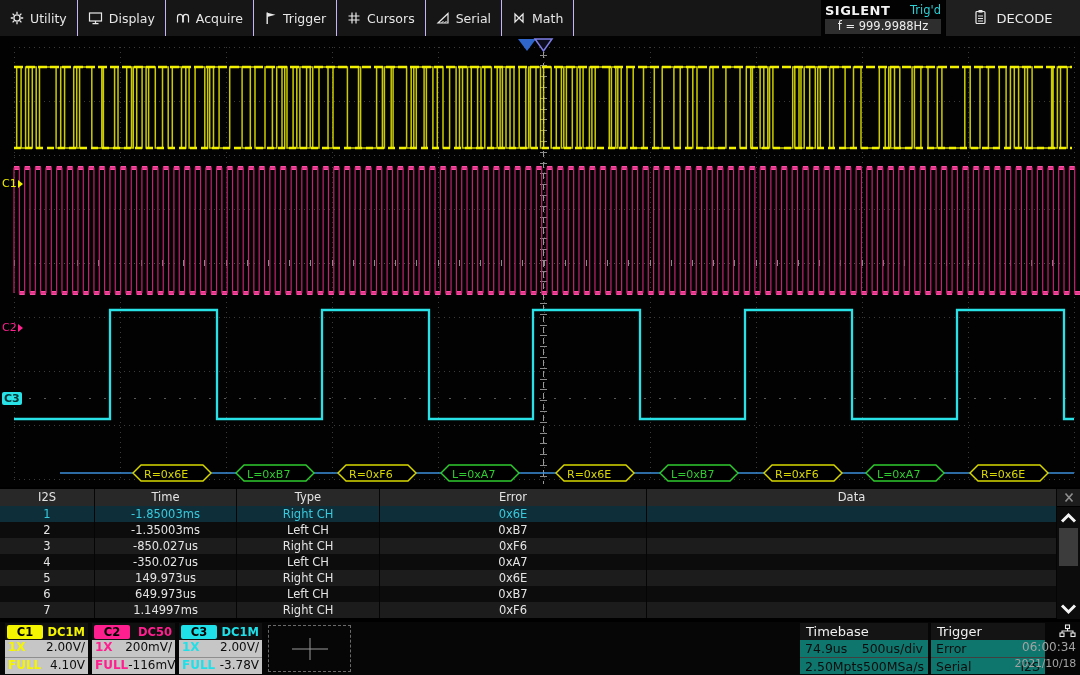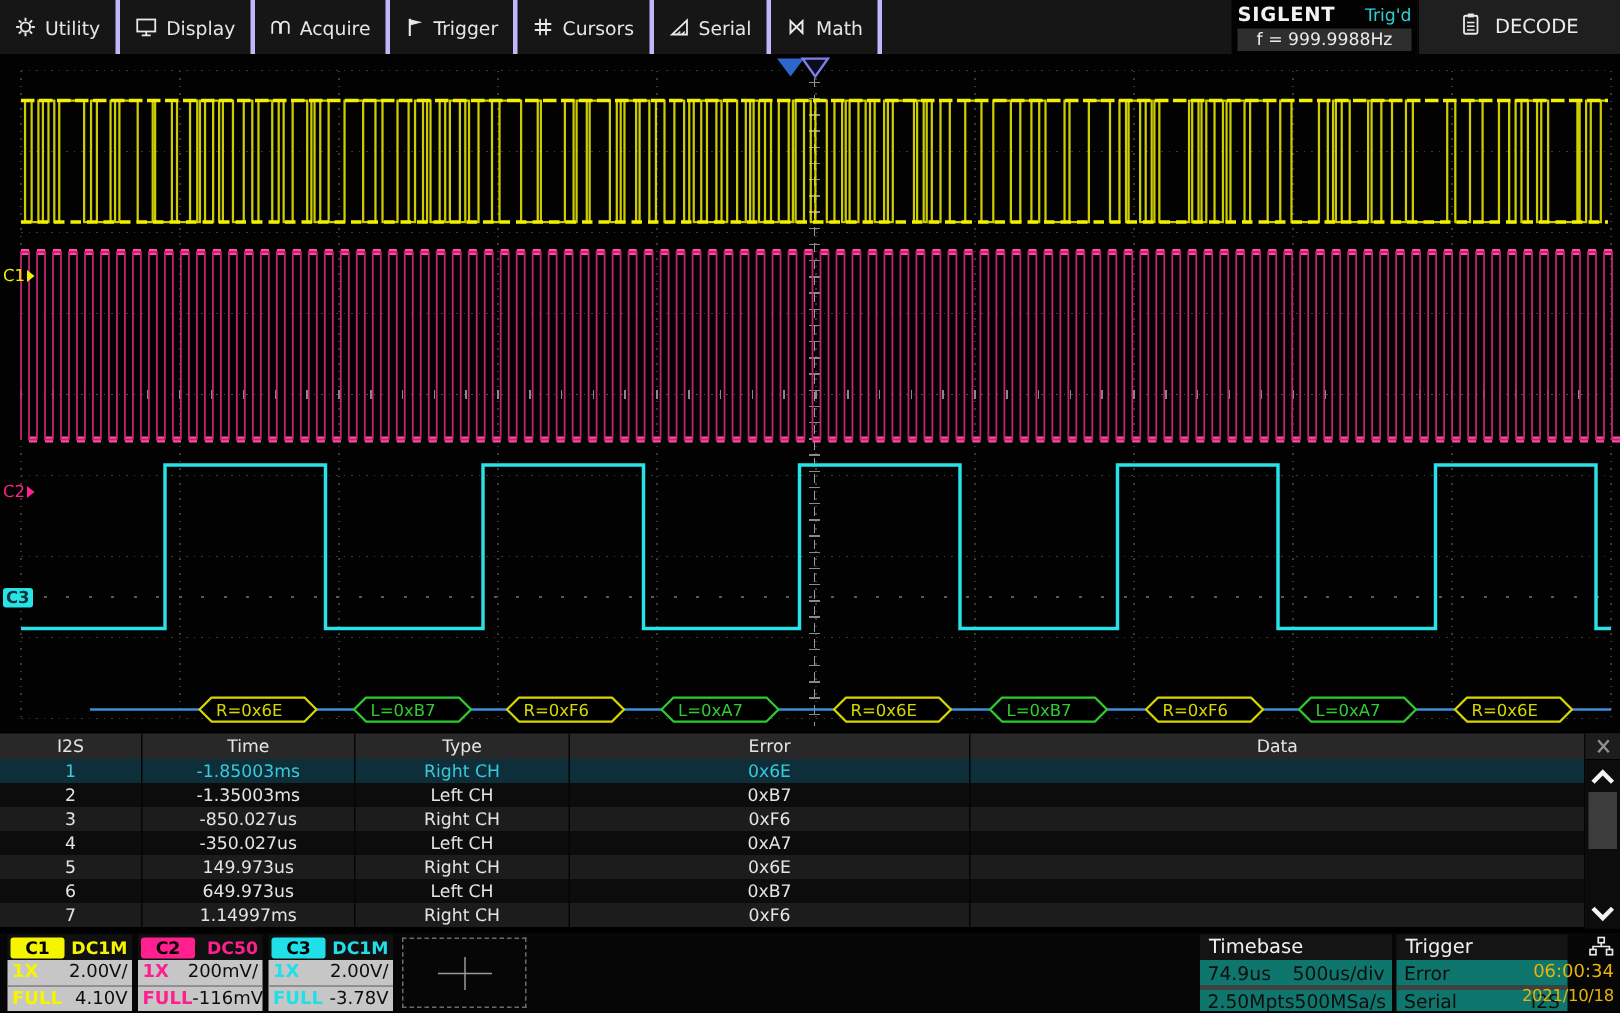--- a/index.html
+++ b/index.html
@@ -1,21 +1,21 @@
 <!DOCTYPE html>
 <html><head>
 <meta charset="utf-8">
 <style>
   html,body{margin:0;padding:0;background:#000;}
   #scope{position:relative;width:1080px;height:675px;background:#000;overflow:hidden;
          font-family:"DejaVu Sans","Liberation Sans",sans-serif;-webkit-font-smoothing:antialiased;}
 
   
   #menubar{position:absolute;top:0;left:0;width:1080px;height:36px;background:#161616;display:flex;align-items:stretch;}
-  .menu-item{display:flex;align-items:center;gap:6px;padding:0 10px;border-right:3px solid #c4b5fd;
+  .menu-item{display:flex;align-items:center;gap:6px;padding:0 10px;border-right:1px solid #c4b5fd;
              color:#e6e6e6;font-size:12.5px;white-space:nowrap;cursor:default;}
   .menu-item .mi{display:flex;align-items:center;}
   #menu-spacer{flex:1;}
   #siglent-panel{width:124px;background:#020202;display:flex;flex-direction:column;justify-content:space-between;padding:3px 4px 2px 4px;box-sizing:border-box;}
   #siglent-row1{display:flex;justify-content:space-between;align-items:center;height:14px;gap:16px;}
   #siglent-logo{color:#f2f2f2;font-weight:bold;font-size:13px;letter-spacing:.5px;}
   #trigd{color:#2bd0d6;font-size:11.5px;}
   #freq-box{background:#2e2e2e;height:15px;line-height:15px;text-align:center;font-size:11.5px;color:#ececec;}
   #decode-btn{width:134px;background:#1f1f1f;border-left:1px solid #000;display:flex;align-items:center;justify-content:center;gap:10px;color:#ececec;font-size:13px;}
 
@@ -54,24 +54,24 @@
   .chip{width:36px;height:14px;border-radius:2px;color:#000;font-weight:bold;font-size:11.5px;text-align:center;line-height:14px;}
   .coup{font-weight:bold;font-size:11.5px;padding-right:1px;}
   .chbox .r2,.chbox .r3{height:17px;background:#c6c6c6;display:flex;justify-content:space-between;padding:0 3px;box-sizing:border-box;font-size:12px;}
   .chbox .r3{border-top:1px solid #8e8e8e;}
   .chbox .val{color:#0d0d0d;}
   .chbox .lbl{font-weight:bold;}
   #empty-slot{position:absolute;left:268px;top:3px;width:81px;height:45px;border:1px dashed #6a6a6a;display:flex;align-items:center;justify-content:center;}
   .info-box{position:absolute;top:1px;height:51px;font-size:12.5px;}
   .info-box .hd{height:17px;line-height:17px;background:#141414;color:#f0f0f0;padding:0 6px;font-size:13px;}
   .info-box .rw{height:17px;background:#0f766e;display:flex;justify-content:space-between;align-items:center;padding:0 5px;color:#0d0d0d;box-sizing:border-box;}
-  .info-box .rw+.rw{border-top:3px solid #404040;}
+  .info-box .rw+.rw{border-top:1px solid #404040;}
   #tb-box{left:800px;width:128px;}
   #trig-box{left:931px;width:114px;}
-  #clock-panel{position:absolute;left:1014px;top:1px;width:64px;height:51px;color:#eab308;text-align:right;padding-right:2px;box-sizing:border-box;}
+  #clock-panel{position:absolute;left:1014px;top:1px;width:64px;height:51px;color:#a3a3a3;text-align:right;padding-right:2px;box-sizing:border-box;}
   #clock-panel .net{height:15px;display:flex;justify-content:flex-end;padding-top:1px;}
   #clock-time{font-size:12px;line-height:17px;}
   #clock-date{font-size:11px;letter-spacing:-.2px;line-height:15px;}
 </style>
 </head>
 <body>
 
 <div id="scope">
 
   <div id="menubar">

